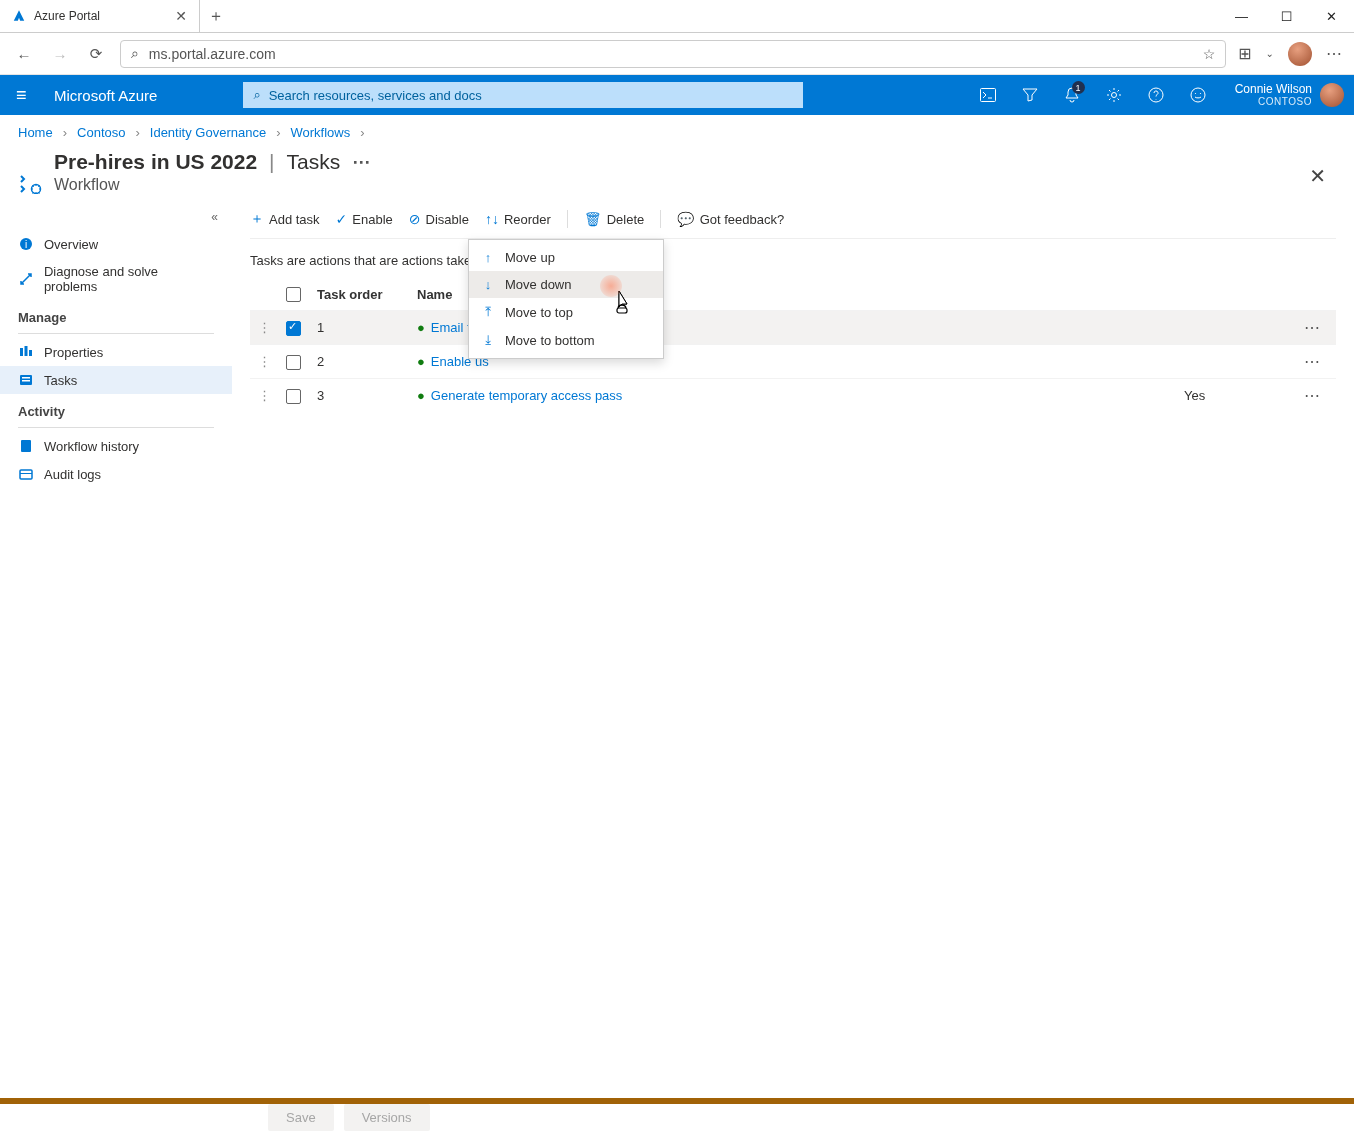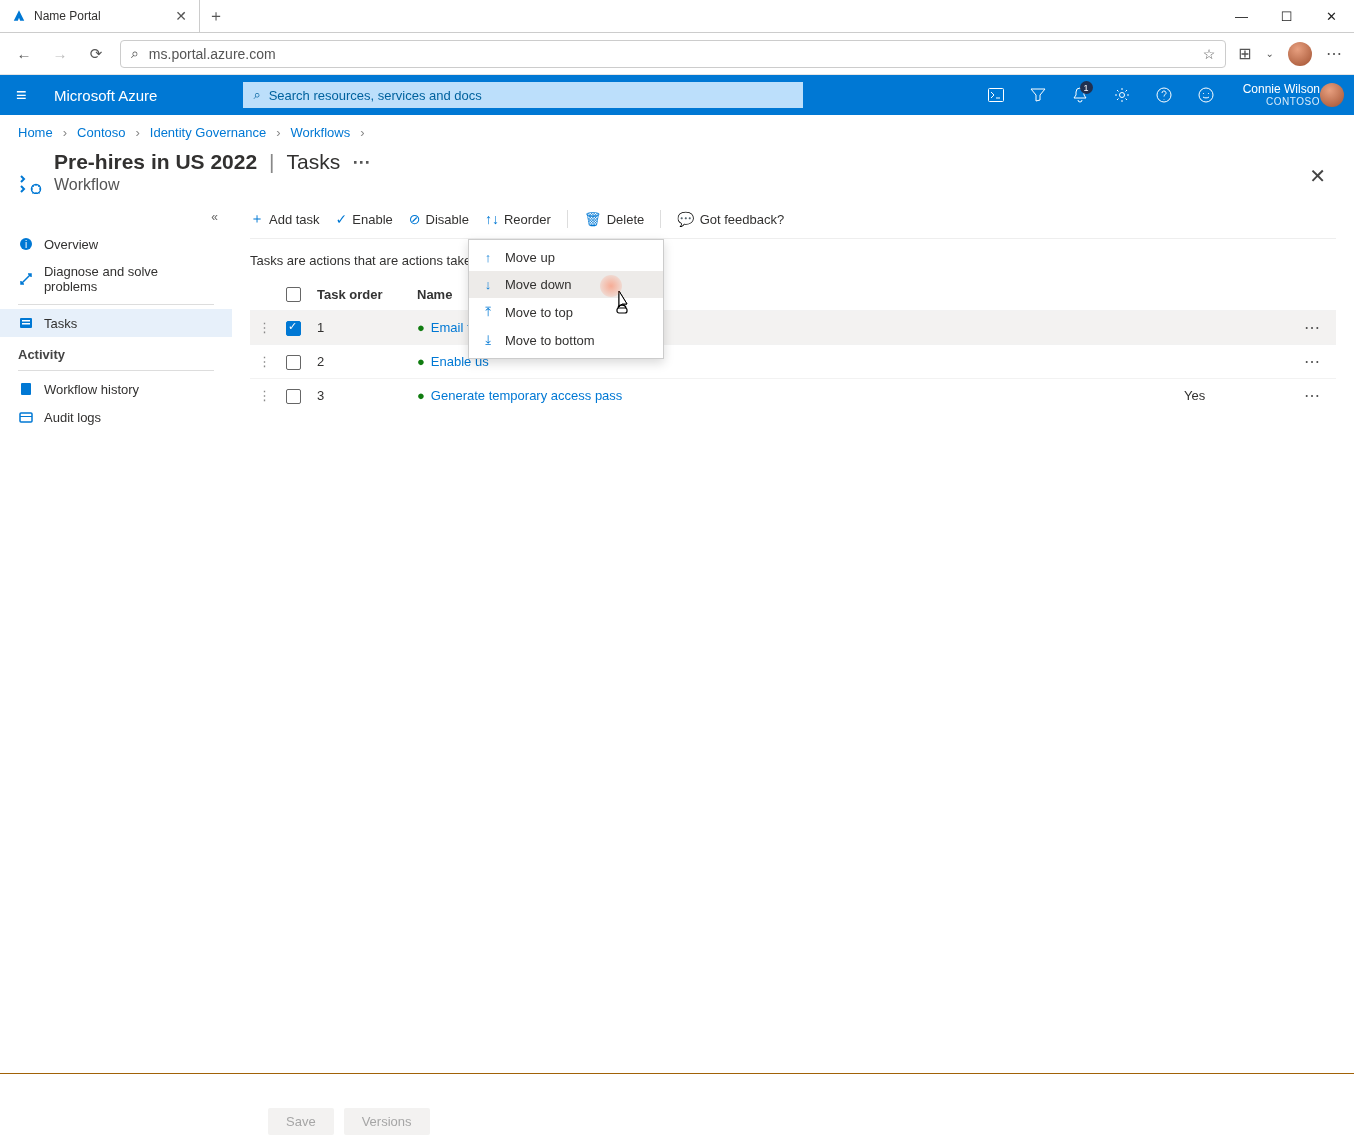--- a/index.html
+++ b/index.html
@@ -23,21 +23,21 @@
   .avatar-img { width: 24px; height: 24px; border-radius: 50%; background: radial-gradient(circle at 40% 30%, #e8a080, #a05030); }
 
   
   .azurebar { height: 40px; background: #0078d4; display: flex; align-items: center; color: #fff; padding: 0 0 0 16px; }
   .hamburger { width: 24px; font-size: 18px; margin-right: 14px; }
   .brand { font-size: 15px; margin-right: 86px; }
   .searchbox { flex: 0 0 560px; height: 26px; background: #bcdffb; color: #00629e; display: flex; align-items: center; padding: 0 10px; gap: 8px; font-size: 13px; }
   .azurebar-spacer { flex: 1; }
   .aziconbtn { width: 42px; height: 40px; display: flex; align-items: center; justify-content: center; font-size: 15px; position: relative; }
   .badge { position: absolute; top: 6px; right: 8px; background: #203050; color: #fff; font-size: 9px; width: 13px; height: 13px; border-radius: 50%; display: flex; align-items: center; justify-content: center; }
-  .userchip { padding: 0 10px 0 16px; display: flex; align-items: center; text-align: right; font-size: 12px; line-height: 1.2; justify-content: center; }
+  .userchip { padding: 0 10px 0 16px; display: flex; align-items: center; gap: 8px; text-align: right; font-size: 12px; line-height: 1.2; justify-content: center; }
   .userchip .org { font-size: 10px; opacity: .85; letter-spacing: .5px; }
 
   
   .crumbs { padding: 10px 18px 6px; font-size: 13px; color: #0078d4; display: flex; gap: 10px; align-items: flex-start; }
   .crumbs .sep { color: #888; }
 
   
   .pagehdr { padding: 4px 18px 8px; display: flex; align-items: flex-end; gap: 12px; }
   .wf-icon { width: 24px; height: 22px; margin-top: 5px; }
   .pagehdr h1 { font-size: 21px; font-weight: 600; display: flex; align-items: center; gap: 12px; }
@@ -81,35 +81,35 @@
   
   .menu { position: absolute; top: 0px; left: 218px; width: 196px; background: #fff; border: 1px solid #ccc; box-shadow: 0 4px 10px rgba(0,0,0,.15); z-index: 50; padding: 4px 0; }
   .menu-item { display: flex; align-items: center; gap: 10px; padding: 6px 12px; font-size: 13px; cursor: pointer; }
   .menu-item .mi { color: #0078d4; width: 14px; display: inline-flex; justify-content: center; }
   .menu-item.hover { background: #edebe9; }
 
   .cursor { position: absolute; top: 50px; left: 362px; z-index: 60; pointer-events: none; }
   .cursor .ring { width: 22px; height: 22px; border-radius: 50%; background: radial-gradient(circle, rgba(255,120,80,.55), rgba(255,120,80,0)); position: absolute; top: -14px; left: -12px; }
 
   
-  .footer { position: fixed; bottom: 0; left: 0; right: 0; height: 62px; display: flex; align-items: flex-end; gap: 10px; padding: 0 268px; border-top: 1px solid #a16207; background: #fff; }
+  .footer { position: fixed; bottom: 0; left: 0; right: 0; height: 37px; display: flex; align-items: flex-start; gap: 10px; padding: 0 268px; border-top: 6px solid #a16207; background: #fff; }
   .fbtn { padding: 6px 18px; font-size: 13px; border: none; background: #f3f2f1; color: #a6a6a6; border-radius: 2px; }
 
   
   svg { display: block; }
 </style>
 </head>
 <body>
 
 <div class="titlebar">
   <div class="tab">
     <svg class="azure-a" viewBox="0 0 24 24">
         <polygon points="12,2 3,20 10,20 12,15 14,20 21,20" fill="#0078d4"></polygon>
       </svg>
-    <span>Name Portal</span>
+    <span>Azure Portal</span>
     <span class="tab-close">✕</span>
   </div>
   <div class="newtab">＋</div>
   <div class="winbtns">
     <div class="winbtn">—</div>
     <div class="winbtn">☐</div>
     <div class="winbtn">✕</div>
   </div>
 </div>
 
@@ -227,21 +227,32 @@
       <span>Overview</span>
     </div>
     <div class="navitem">
       <span class="ni">
           <svg width="14" height="14">
             <path d="M2 12L12 2M9 2h3v3M5 12H2V9" stroke="#0078d4" fill="none" stroke-width="1.5"></path>
           </svg>
         </span>
       <span>Diagnose and solve problems</span>
     </div>
+    <div class="navgroup">Manage</div>
     <div class="navdivider"></div>
+    <div class="navitem">
+      <span class="ni">
+          <svg width="14" height="14">
+            <rect x="1" y="3" width="3" height="8" fill="#0078d4"></rect>
+            <rect x="5.5" y="1" width="3" height="10" fill="#0078d4"></rect>
+            <rect x="10" y="5" width="3" height="6" fill="#0078d4"></rect>
+          </svg>
+        </span>
+      <span>Properties</span>
+    </div>
     <div class="navitem active">
       <span class="ni">
           <svg width="14" height="14">
             <rect x="1" y="2" width="12" height="10" rx="1" fill="#0078d4"></rect>
             <rect x="3" y="4" width="8" height="1.5" fill="#fff"></rect>
             <rect x="3" y="7" width="8" height="1.5" fill="#fff"></rect>
           </svg>
         </span>
       <span>Tasks</span>
     </div>

